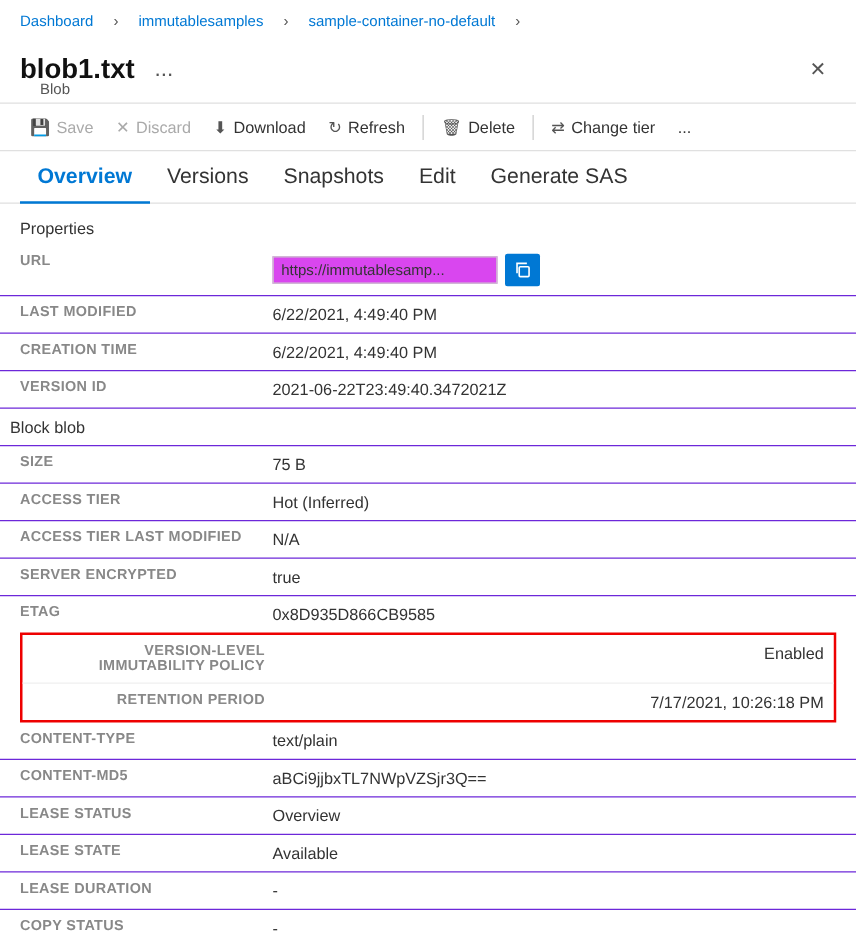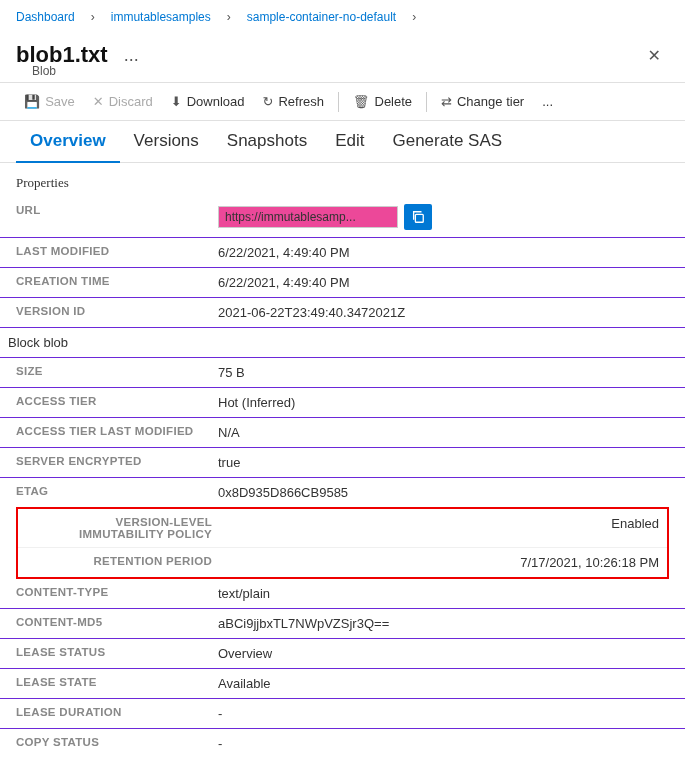--- a/index.html
+++ b/index.html
@@ -110,21 +110,20 @@
       color: #0078d4;
       border-bottom: 2px solid #0078d4;
       font-weight: 600;
     }
 
     .section-label {
       padding: 12px 16px 6px;
       font-size: 13px;
       font-weight: 500;
       color: #333;
-      font-family: Liberation Serif, serif;
     }
     .prop-row {
       display: flex;
       align-items: stretch;
       border-bottom: 1px solid #6d28d9;
     }
     .prop-row:last-child { border-bottom: none; }
     .prop-key {
       width: 210px;
       min-width: 210px;
@@ -145,21 +144,21 @@
       display: flex;
       align-items: center;
       gap: 6px;
     }
     .url-input {
       border: 1px solid #ccc;
       padding: 3px 6px;
       font-size: 12px;
       color: #333;
       width: 180px;
-      background: #ec4899;
+      background: #d946ef;
     }
     .url-copy-btn {
       width: 28px;
       height: 26px;
       background: #0078d4;
       border: none;
       cursor: pointer;
       display: flex;
       align-items: center;
       justify-content: center;

